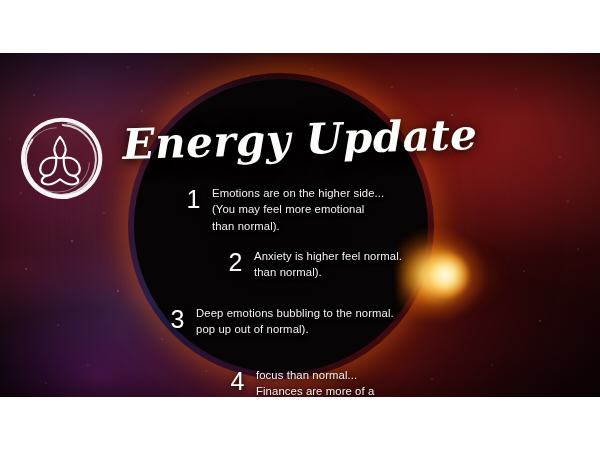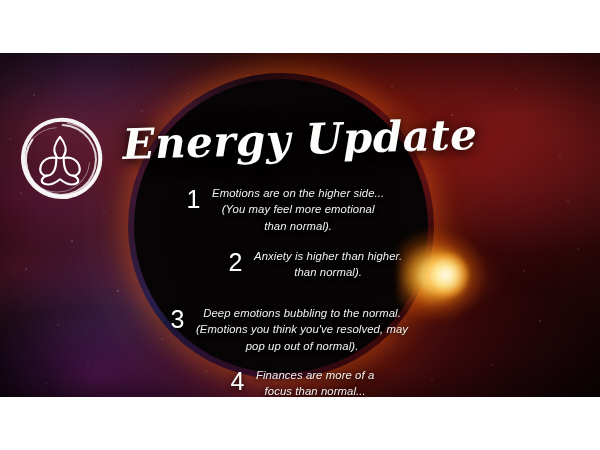--- a/index.html
+++ b/index.html
@@ -120,25 +120,24 @@
   }
   #list{position:absolute;left:0;top:126px;width:600px;height:220px;}
   .item{position:absolute;display:flex;align-items:flex-start;gap:11px;}
   .num{
     color:#ffffff;font-size:25px;line-height:1;font-weight:400;
     font-family:"Liberation Sans", sans-serif;
     text-shadow:0 1px 6px rgba(0,0,0,.9);
     flex:0 0 auto;min-width:15px;text-align:center;padding-top:2px;
   }
   .txt{
-    color:#f2f2f0;font-size:11.3px;line-height:1.46;font-style:italic;
+    color:#f2f2f0;font-size:11.3px;line-height:1.46;
     font-family:"Liberation Sans", sans-serif;letter-spacing:.1px;
     text-shadow:0 1px 5px rgba(0,0,0,.95);
     max-width:215px;
-    text-align:center;
   }
   .txt div{white-space:nowrap;}
   #item-1{left:186px;top:6px;}
   #item-2{left:228px;top:69px;}
   #item-3{left:170px;top:126px;}
   #item-4{left:230px;top:188px;}
 </style>
 </head>
 <body>
 
@@ -224,38 +223,37 @@
         <div class="txt">
           <div>Emotions are on the higher side...</div>
           <div>(You may feel more emotional</div>
           <div>than normal).</div>
         </div>
       </div>
 
       <div class="item" id="item-2">
         <div class="num">2</div>
         <div class="txt">
-          <div>Anxiety is higher than higher.</div>
+          <div>Anxiety is higher feel normal.</div>
           <div>than normal).</div>
         </div>
       </div>
 
       <div class="item" id="item-3">
         <div class="num">3</div>
         <div class="txt">
           <div>Deep emotions bubbling to the normal.</div>
-          <div>(Emotions you think you've resolved, may</div>
           <div>pop up out of normal).</div>
         </div>
       </div>
 
       <div class="item" id="item-4">
         <div class="num">4</div>
         <div class="txt">
+          <div>focus than normal...</div>
           <div>Finances are more of a</div>
-          <div>focus than normal...</div>
         </div>
       </div>
 
     </div>
 
   </div>
 </div>
 
 </body></html>

